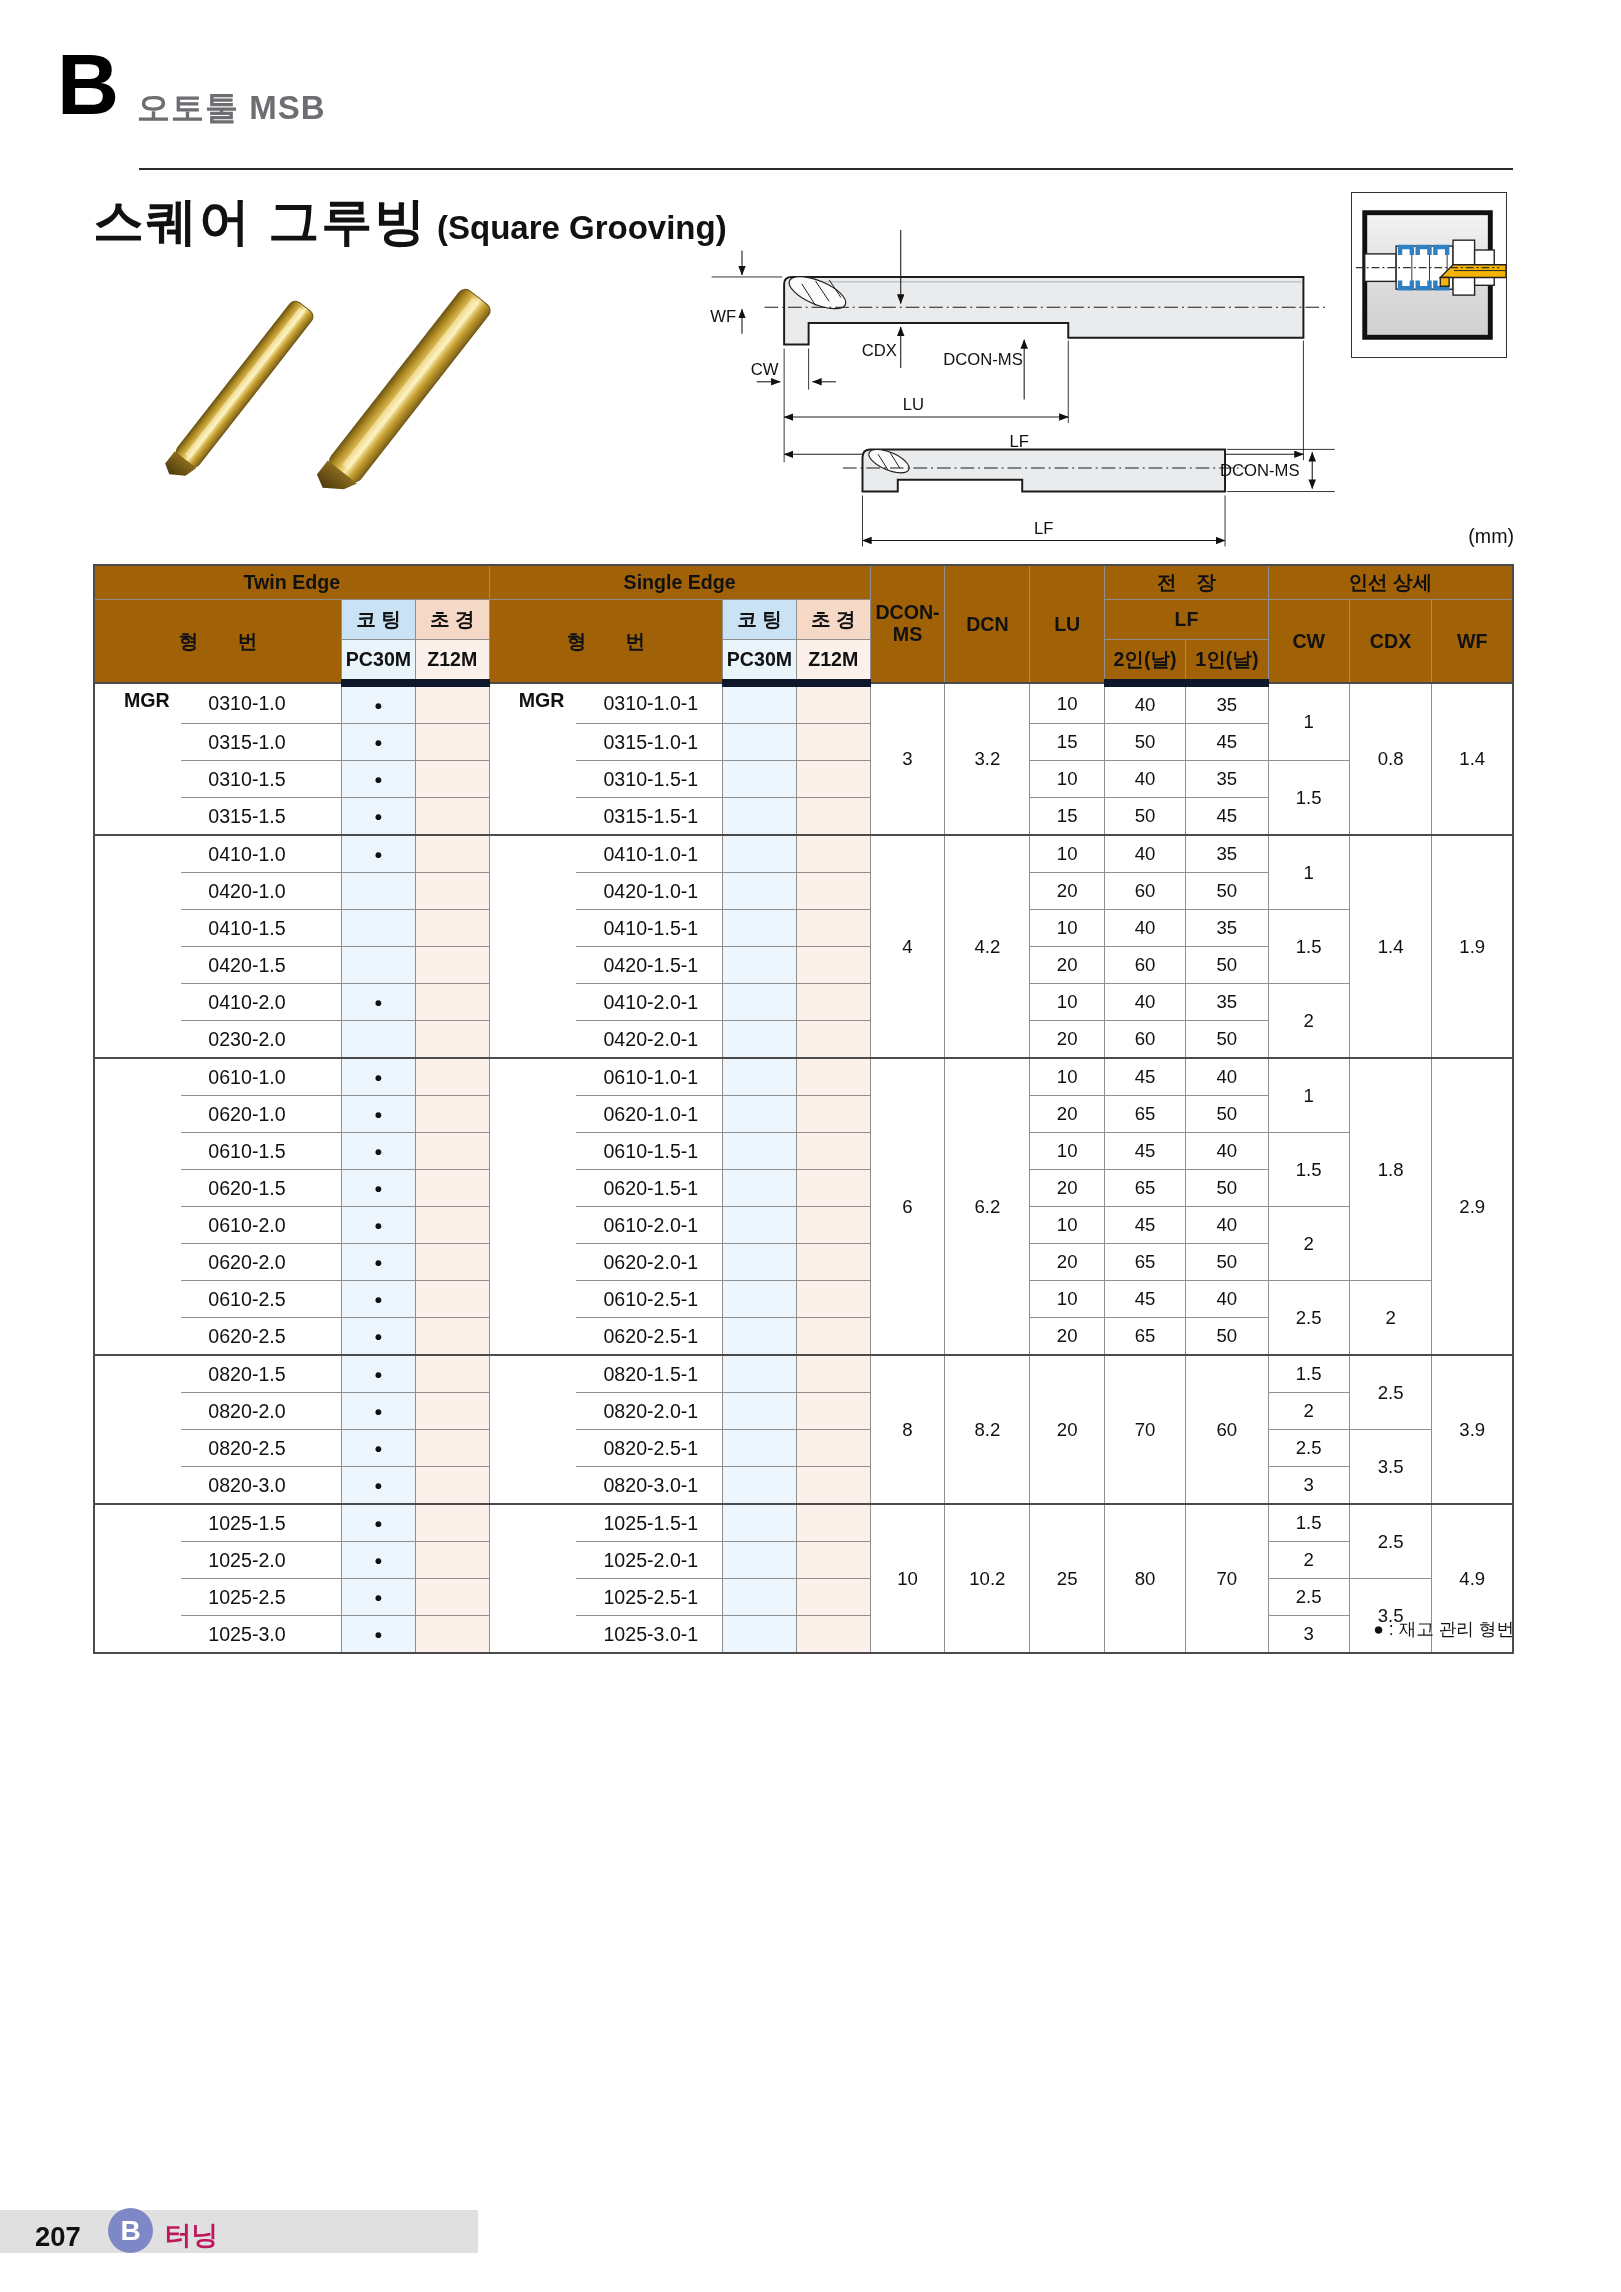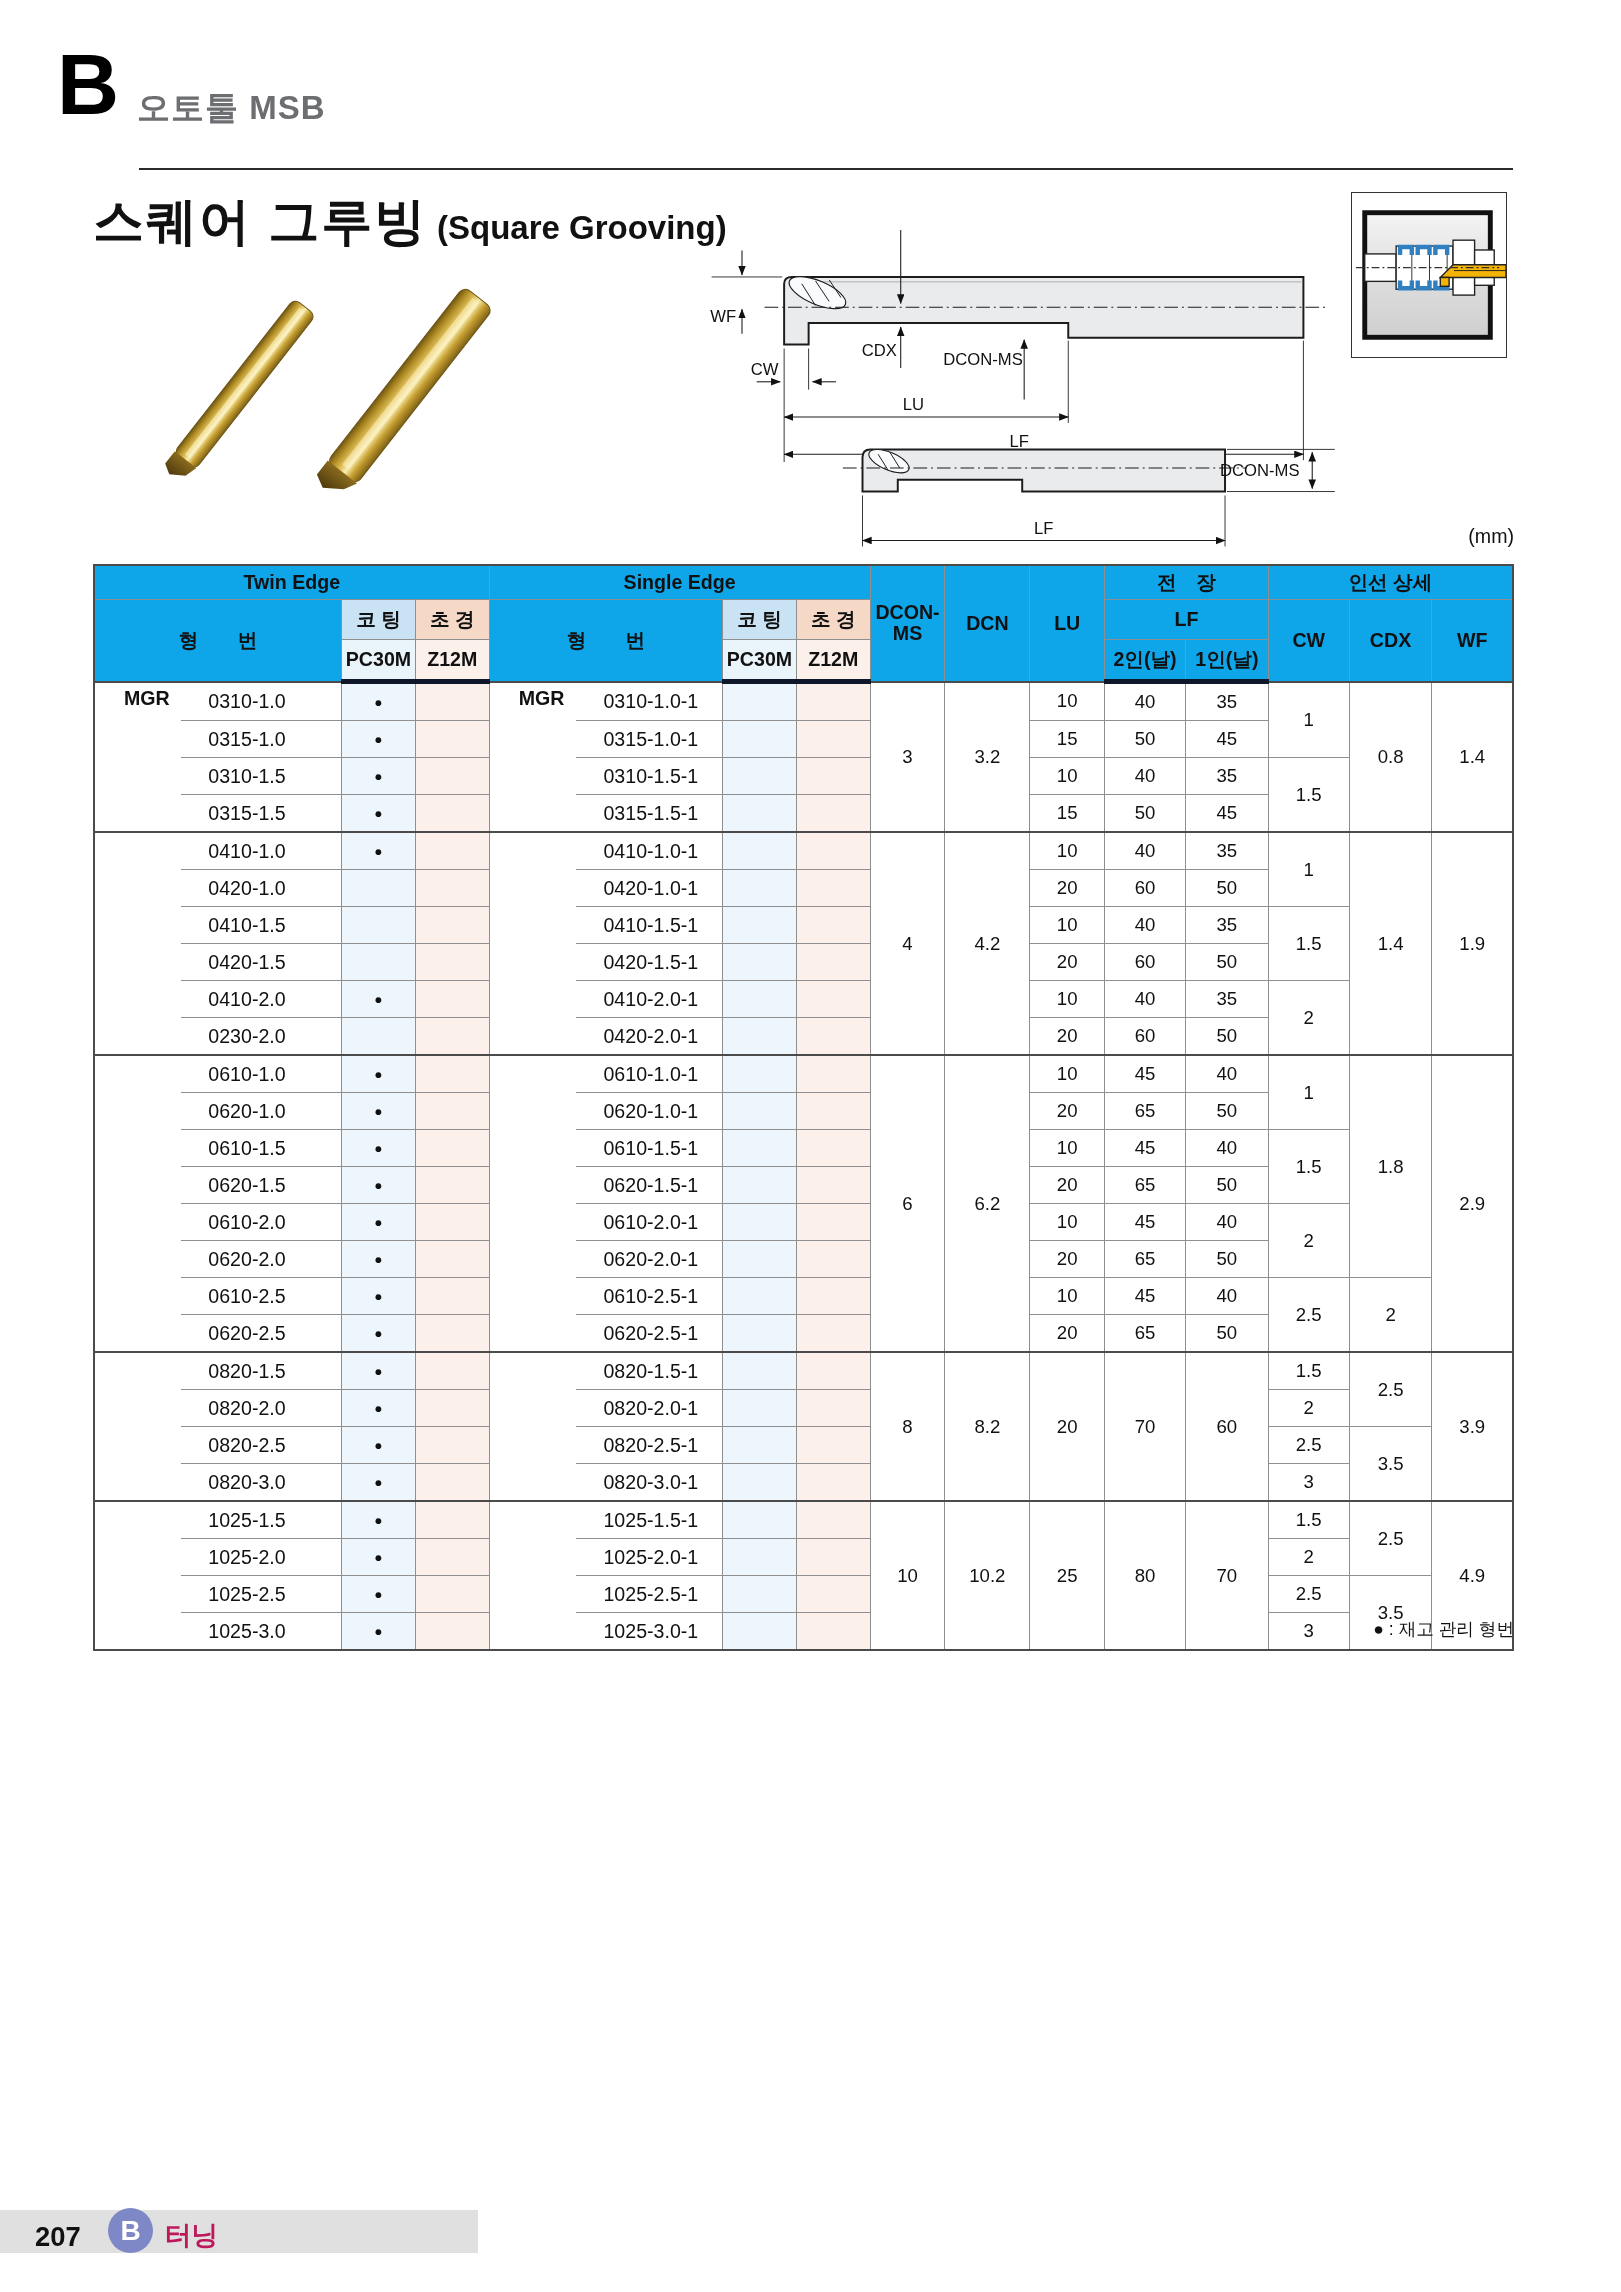--- a/index.html
+++ b/index.html
@@ -19,25 +19,25 @@
   .unit-label{left:1318px;top:525px;width:196px;text-align:right;font-size:19.6px;}
   .footnote{left:1024px;top:1617px;width:490px;text-align:right;font-size:17.6px;}
 
   
   .inset{left:1351px;top:192px;width:154px;height:164px;border:1.5px solid #333;background:#fff;}
 
   
   .spec-table{left:93px;top:564px;}
   table{border-collapse:collapse;table-layout:fixed;width:1421px;border:2px solid #4b4b4b;}
   th,td{border:1px solid #8f8f8f;overflow:hidden;padding:0;}
-  thead th{background:#0ea5e9;font-size:19.6px;font-weight:700;color:#111;text-align:center;}
+  thead th{background:#a16207;font-size:19.6px;font-weight:700;color:#111;text-align:center;}
   thead tr.hA th{height:33px;}
   thead tr.hB th{height:39px;}
   thead tr.hC th{height:39px;}
-  thead tr.hC th{border-bottom:5px solid #0f172a;}
+  thead tr.hC th{border-bottom:8px solid #0f172a;}
   th.coat{background:#c9e3f4;}
   th.carb{background:#f6d8c6;}
   th.coat2{background:#eaf4fb;}
   th.carb2{background:#fcf1ea;}
   th.pre{white-space:pre-line;line-height:1.1;}
   tbody td{height:36px;font-size:18.6px;text-align:center;vertical-align:middle;background:#fff;}
   td.mgr{border-right:none;vertical-align:top;text-align:left;padding:4.9px 0 0 29px;
          font-weight:700;font-size:19.6px;}
   td.model{border-left:none;text-align:left;padding-left:27.4px;font-weight:400;font-size:19.6px;}
   td.pc{background:#edf6fc;font-size:13.7px;}

